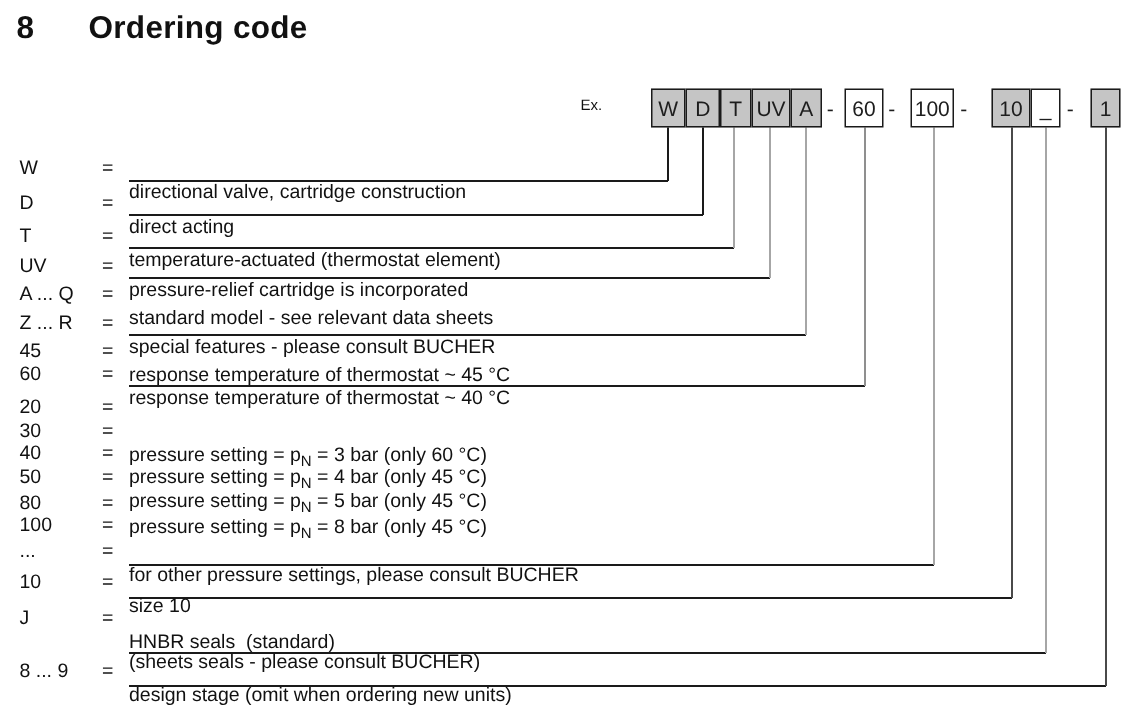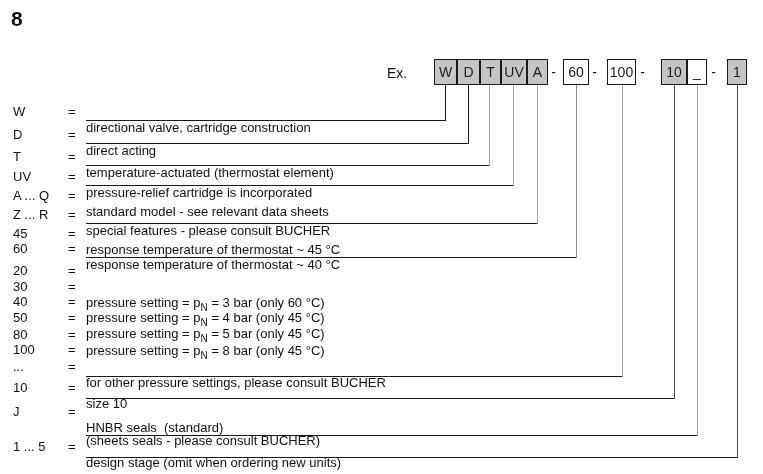--- a/index.html
+++ b/index.html
@@ -5,21 +5,21 @@
   html,body{margin:0;padding:0;background:#ffffff;}
   body{width:763px;height:474px;position:relative;overflow:hidden;
        font-family:"Liberation Sans",sans-serif;color:#111;}
   .page{position:absolute;inset:0;background:#fff;}
 
   
   .title-num{position:absolute;left:11px;top:7px;font-size:21px;font-weight:bold;letter-spacing:.2px;}
   .title-text{position:absolute;left:59px;top:7px;font-size:21px;font-weight:bold;letter-spacing:.2px;}
 
   
-  .ex-label{position:absolute;left:387px;top:65px;font-size:14px;}
+  .ex-label{position:absolute;left:387px;top:65px;font-size:10px;}
   .box{position:absolute;top:59px;height:26px;box-sizing:border-box;border:1px solid #1a1a1a;
        display:flex;align-items:center;justify-content:center;font-size:14px;color:#1d1d1d;}
   .box.gray{background:#c5c5c5;}
   .box.white{background:#ffffff;}
   .dash{position:absolute;top:59px;height:26px;display:flex;align-items:center;justify-content:center;
         font-size:14px;color:#1d1d1d;}
 
   
   .row{position:absolute;left:0;right:0;height:16px;font-size:13px;line-height:15px;}
   .code{position:absolute;left:13px;white-space:pre;}
@@ -28,20 +28,21 @@
   sub{font-size:10px;line-height:0;}
 
   svg.connectors{position:absolute;left:0;top:0;pointer-events:none;}
 </style>
 </head>
 <body>
 
 <div class="page">
 
   <span class="title-num">8</span>
+  <span class="title-text">Ordering code</span>
 
   <svg class="connectors" width="763" height="474" shape-rendering="crispEdges">
 
     <line x1="86" y1="120.5" x2="445.5" y2="120.5" stroke="#1a1a1a" stroke-width="1.2"></line>
     <line x1="86" y1="143.5" x2="468.5" y2="143.5" stroke="#1a1a1a" stroke-width="1.2"></line>
     <line x1="86" y1="165.5" x2="489.5" y2="165.5" stroke="#1a1a1a" stroke-width="1.2"></line>
     <line x1="86" y1="185.5" x2="513.5" y2="185.5" stroke="#1a1a1a" stroke-width="1.2"></line>
     <line x1="86" y1="223.5" x2="537.5" y2="223.5" stroke="#1a1a1a" stroke-width="1.2"></line>
     <line x1="86" y1="257.5" x2="576.5" y2="257.5" stroke="#1a1a1a" stroke-width="1.2"></line>
     <line x1="86" y1="376.5" x2="622.5" y2="376.5" stroke="#1a1a1a" stroke-width="1.2"></line>
@@ -158,18 +159,18 @@
   </div>
   <div class="row" style="top:404px">
     <span class="code">J</span>
     <span class="eq">=</span>
     <span class="desc">HNBR seals  (standard)</span>
   </div>
   <div class="row" style="top:417px">
     <span class="desc">(sheets seals - please consult BUCHER)</span>
   </div>
   <div class="row" style="top:439px">
-    <span class="code">1 ... 5</span>
+    <span class="code">8 ... 9</span>
     <span class="eq">=</span>
     <span class="desc">design stage (omit when ordering new units)</span>
   </div>
 
 </div>
 
 </body></html>

